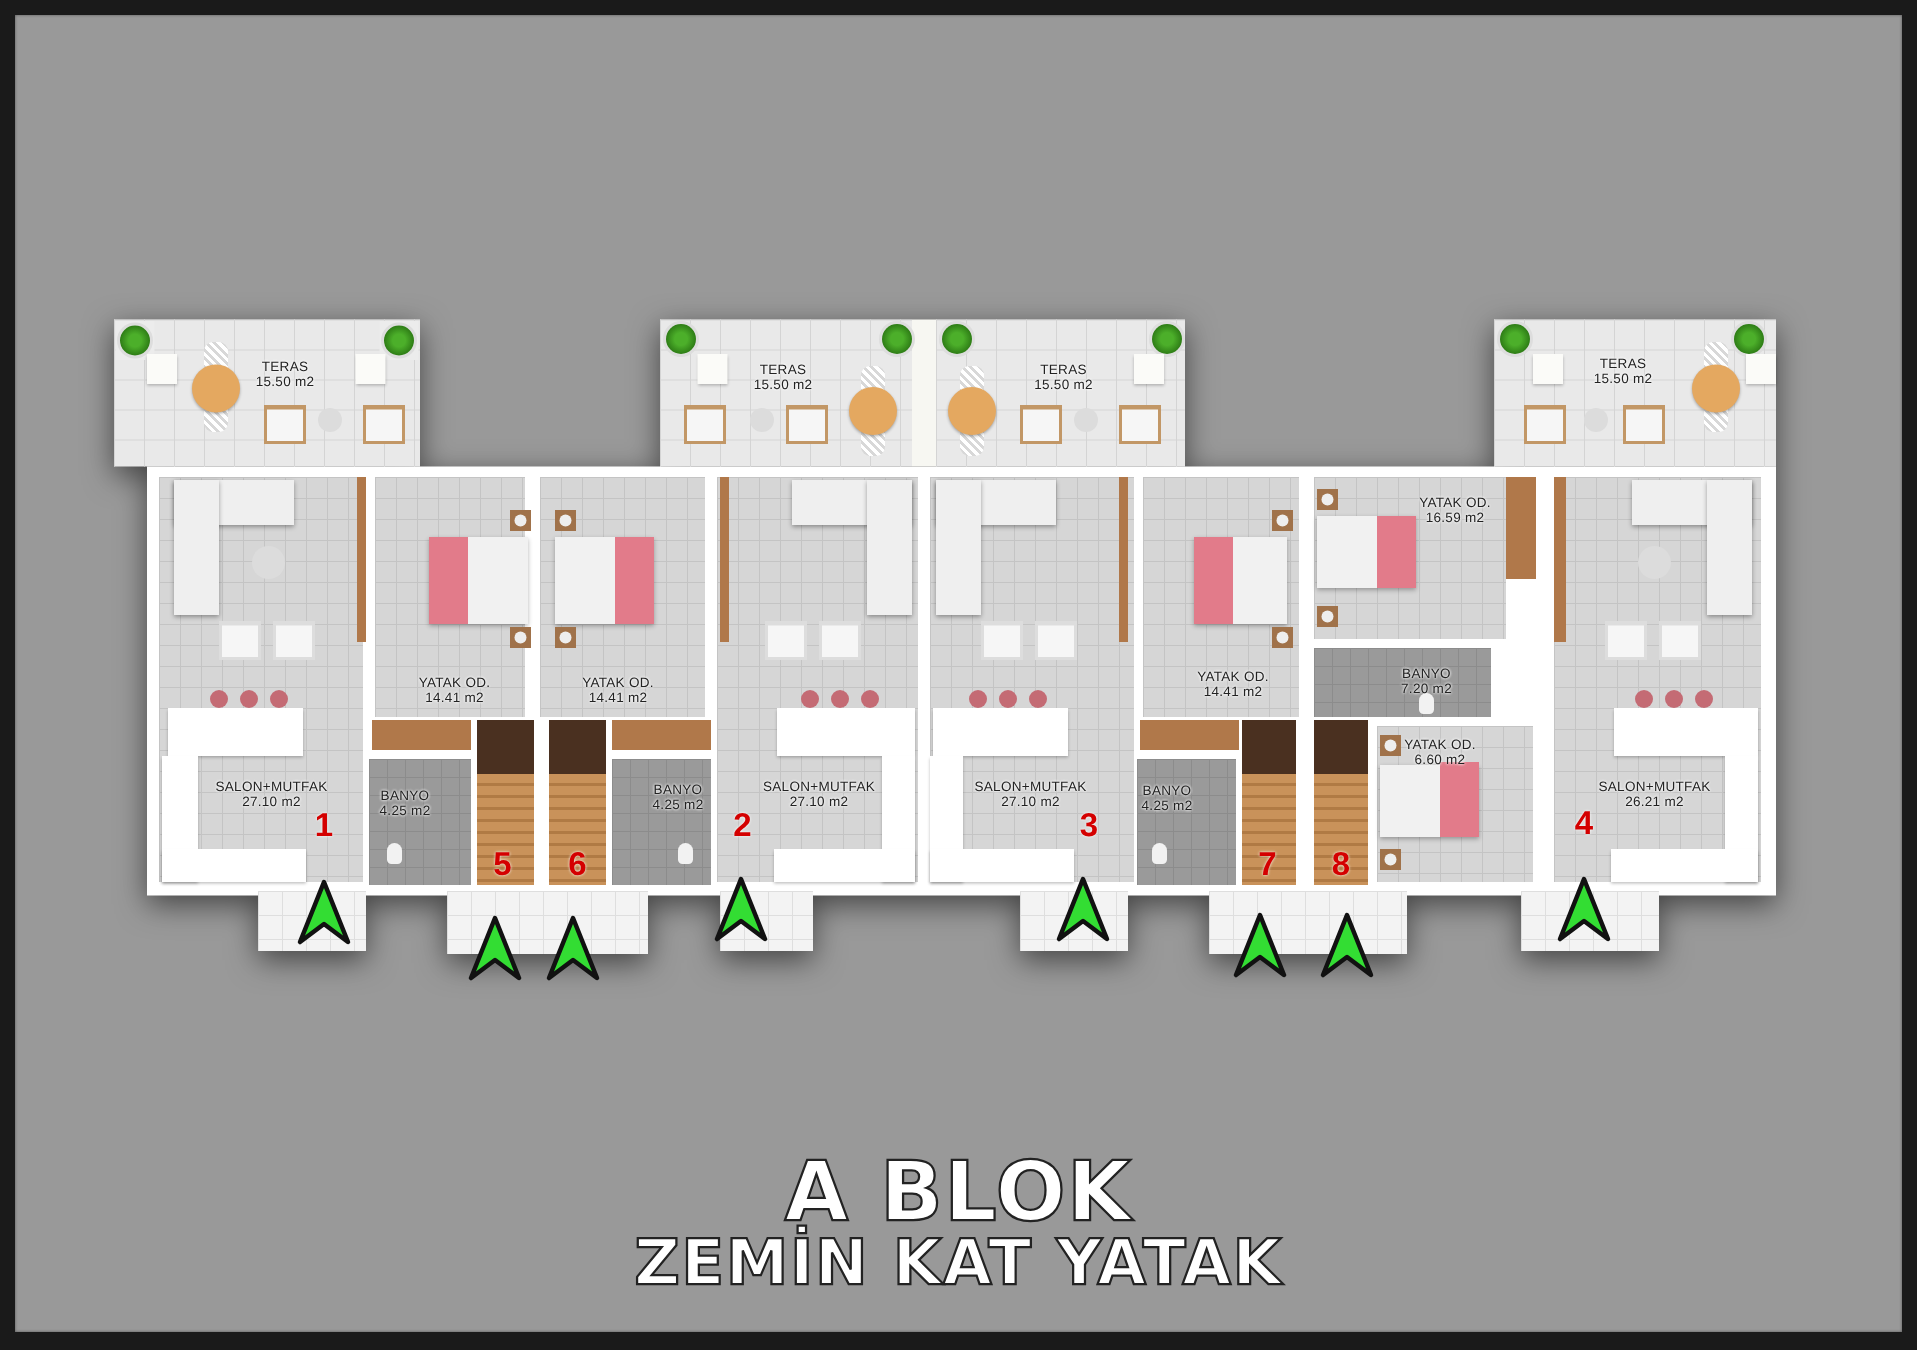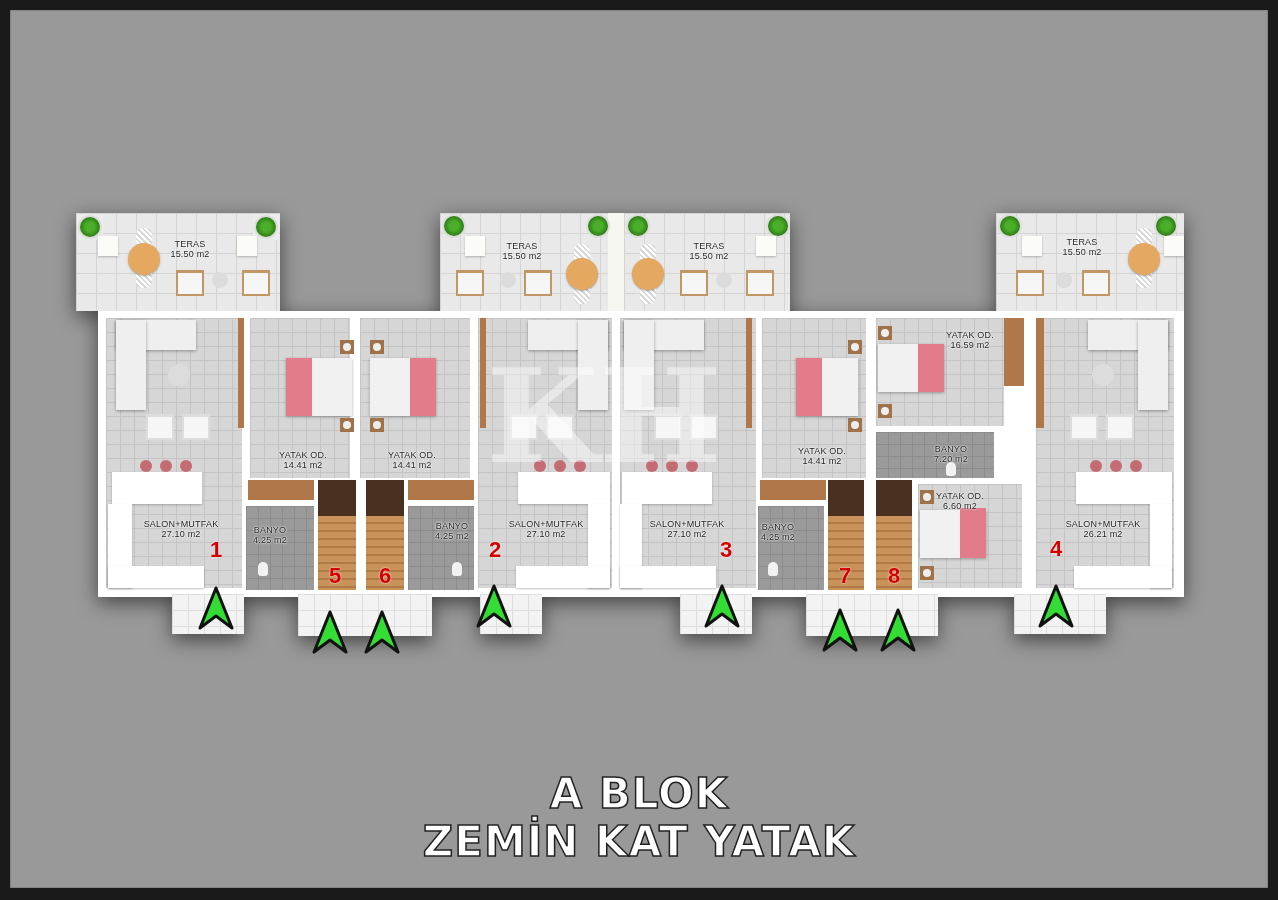--- a/index.html
+++ b/index.html
@@ -218,21 +218,20 @@
   <div class="counter" style="left:1074px;top:566px;width:98px;height:22px;"></div>
   <div class="stool" style="left:1090px;top:460px;"></div>
   <div class="stool" style="left:1110px;top:460px;"></div>
   <div class="stool" style="left:1130px;top:460px;"></div>
 
   <div class="toilet" style="left:258px;top:562px;"></div>
   <div class="toilet" style="left:452px;top:562px;"></div>
   <div class="toilet" style="left:768px;top:562px;"></div>
   <div class="toilet" style="left:946px;top:462px;"></div>
 
-  <div class="watermark" style="left:486px;top:340px;">KH</div>
 
   <div class="label" style="left:190px;top:239px;">
       <span>TERAS</span>
       <span>15.50 m2</span>
     </div>
   <div class="label" style="left:522px;top:241px;">
       <span>TERAS</span>
       <span>15.50 m2</span>
     </div>
   <div class="label" style="left:709px;top:241px;">
@@ -328,14 +327,14 @@
       <path d="M20 2 L36 42 L20 30 L4 42 Z" fill="#33dd33" stroke="#111" stroke-width="3" stroke-linejoin="round"></path>
     </svg>
   <svg class="arrow" style="left:898px;top:608px;" viewBox="0 0 40 46">
       <path d="M20 2 L36 42 L20 30 L4 42 Z" fill="#33dd33" stroke="#111" stroke-width="3" stroke-linejoin="round"></path>
     </svg>
   <svg class="arrow" style="left:1056px;top:584px;" viewBox="0 0 40 46">
       <path d="M20 2 L36 42 L20 30 L4 42 Z" fill="#33dd33" stroke="#111" stroke-width="3" stroke-linejoin="round"></path>
     </svg>
 </div>
 
-<div class="title" style="top:770px;font-size:42px;line-height:48px;">A BLOK</div>
+<div class="title" style="top:770px;font-size:55px;line-height:48px;">A BLOK</div>
 <div class="title" style="top:818px;font-size:42px;line-height:48px;">ZEMİN KAT YATAK</div>
 
 </body></html>

